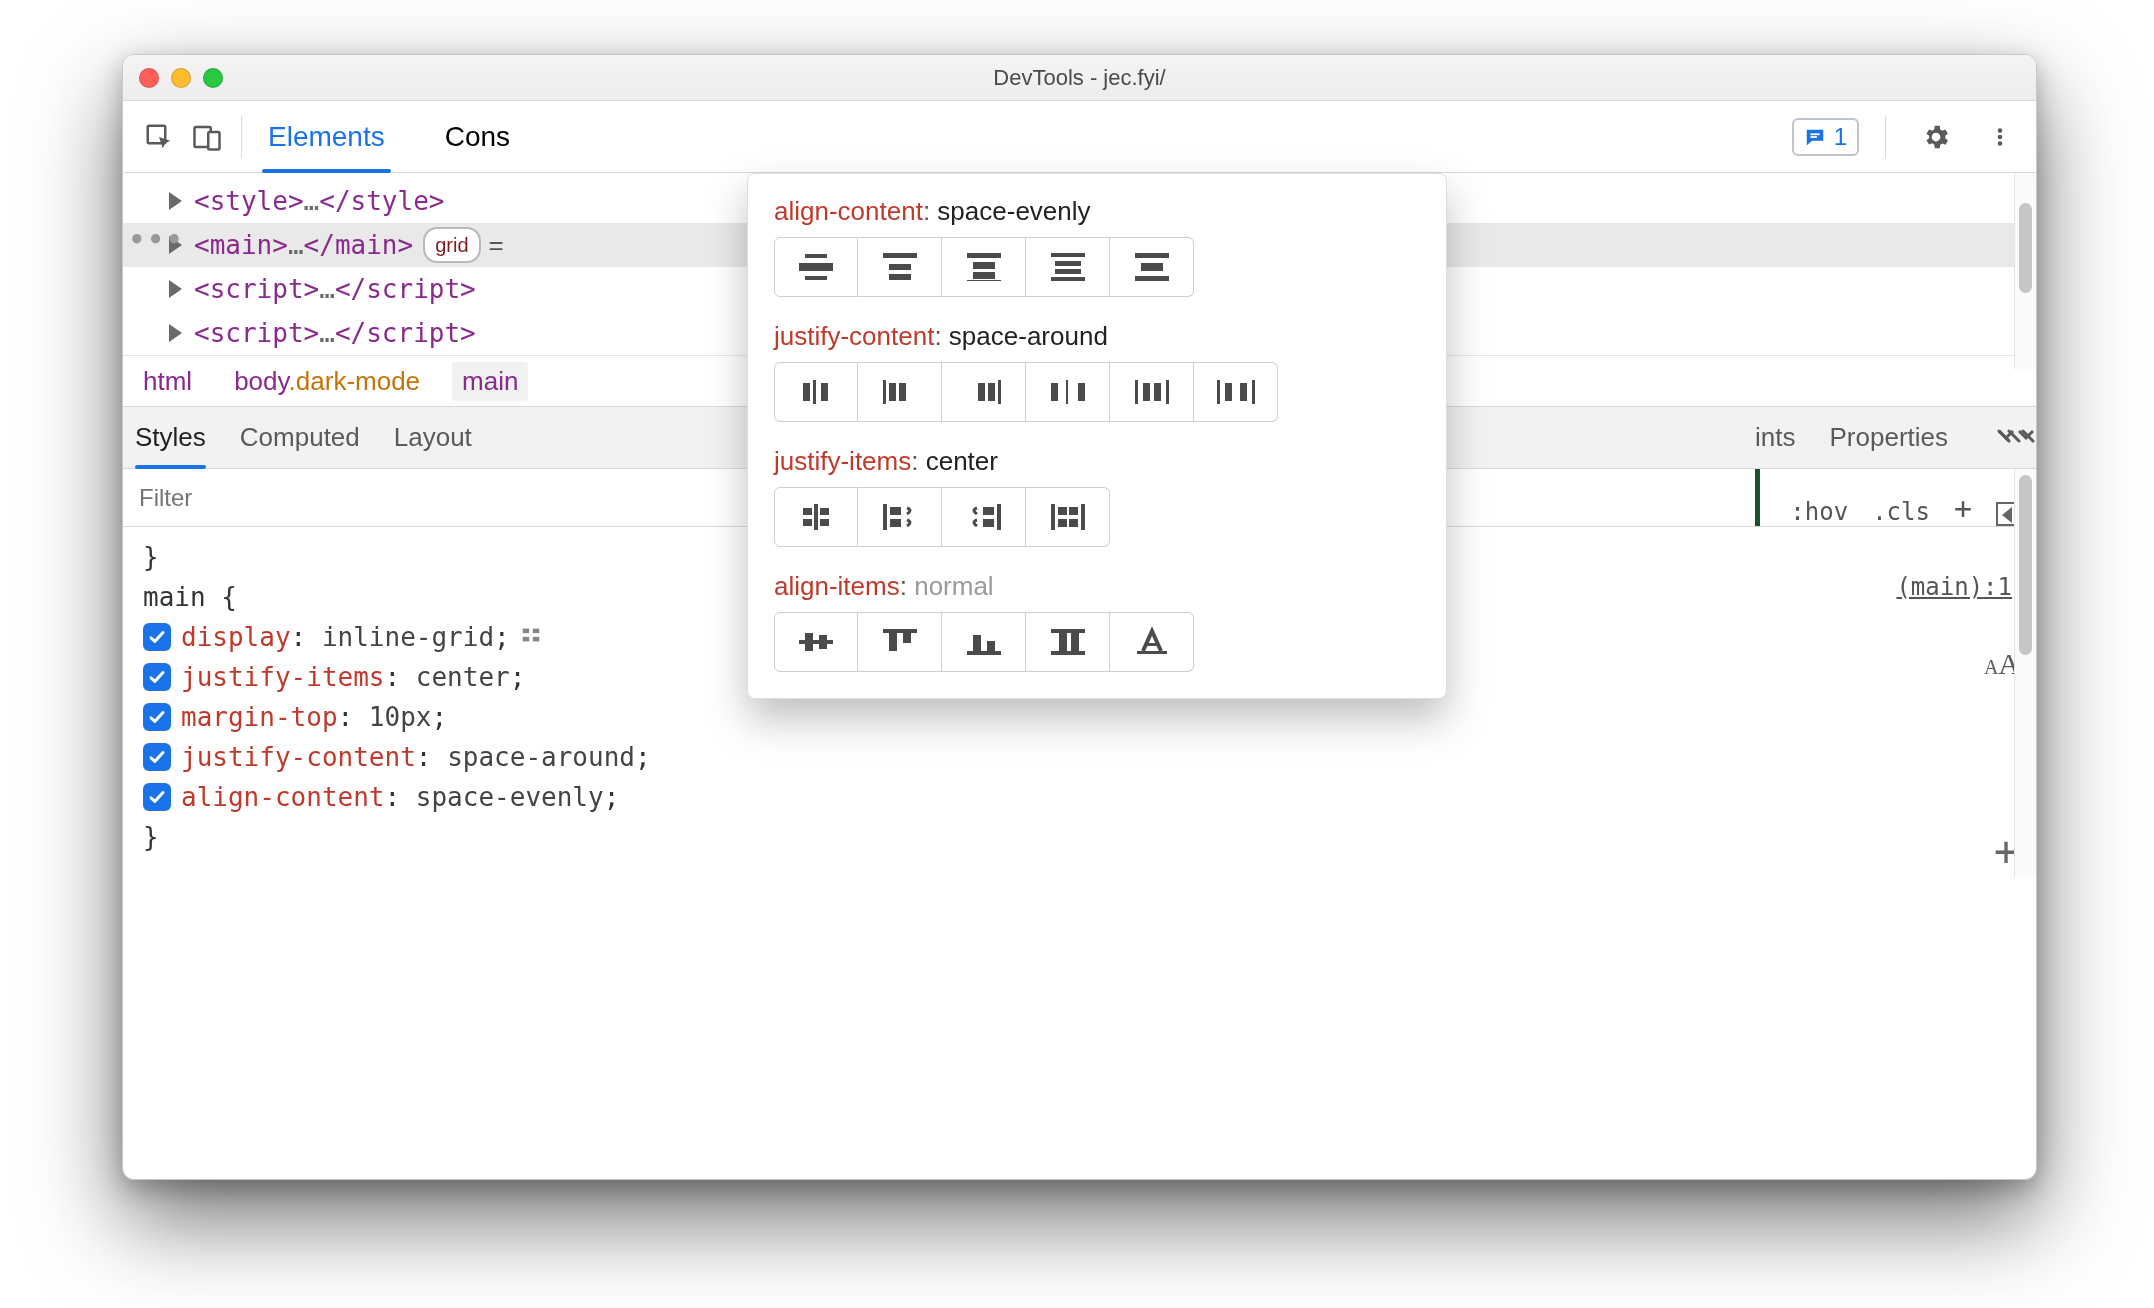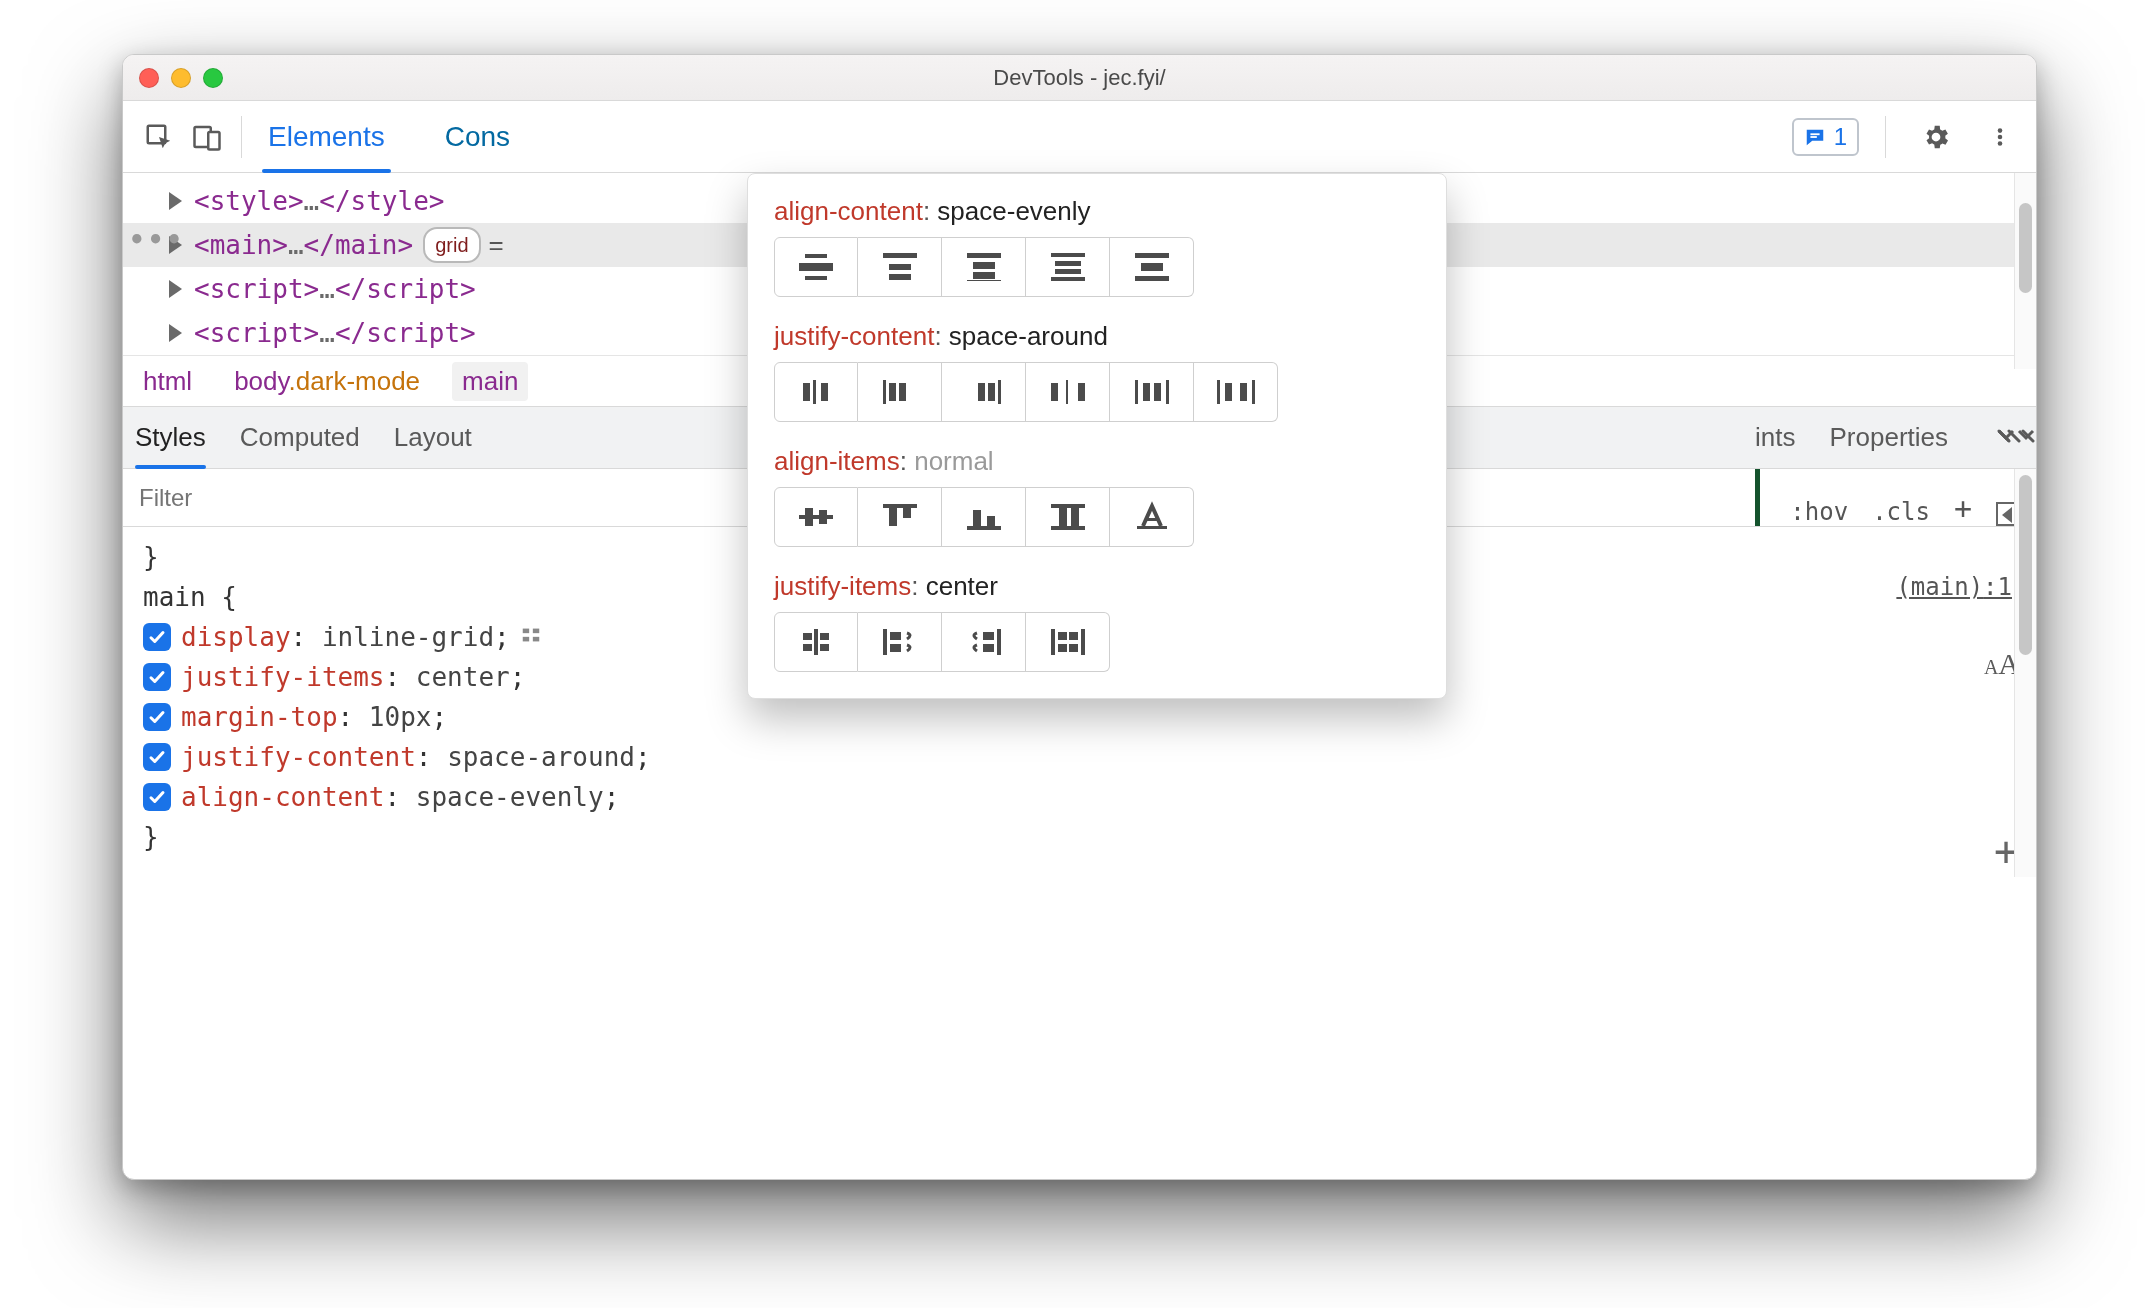--- a/index.html
+++ b/index.html
@@ -34,21 +34,21 @@
     height:72px; border-bottom:1px solid #d9d9d9;
     display:flex; align-items:center; position:relative;
     padding:0 12px;
   }
   .icon-btn{
     display:inline-flex; align-items:center; justify-content:center;
     width:48px; height:48px; color:#5a5a5a; border-radius:6px;
   }
   .divider{width:1px;height:42px;background:#d9d9d9;margin:0 10px}
   .tabs{display:flex;align-items:flex-end;height:100%;margin-left:10px;gap:48px}
-  .tab{position:relative;top:0;font-size:28px;color:#0369a1;padding:0 6px;height:100%;display:flex;align-items:center}
+  .tab{position:relative;top:0;font-size:28px;color:#000000;padding:0 6px;height:100%;display:flex;align-items:center}
   .tab.active{color:#1a73e8}
   .tab.active::after{content:"";position:absolute;left:0;right:0;bottom:-1px;height:4px;background:#1a73e8;border-radius:2px}
   .toolbar-right{margin-left:auto;display:flex;align-items:center;gap:16px}
   .msg-badge{
     display:flex;align-items:center;gap:8px;
     border:2px solid #bfc5cd;border-radius:6px;height:38px;padding:0 10px;color:#1a73e8;font-size:24px;
   }
 
   
   .dom{position:relative;font-family:Menlo,Consolas,monospace;font-size:26px;padding:6px 0 0 0}
@@ -386,61 +386,20 @@
               <svg class="i" width="46" height="34" viewBox="0 0 46 34">
                 <rect x="4" y="5" width="3" height="24" fill="#4b4b4b"></rect>
                 <rect x="39" y="5" width="3" height="24" fill="#4b4b4b"></rect>
                 <rect x="12" y="8" width="7" height="18" fill="#4b4b4b"></rect>
                 <rect x="27" y="8" width="7" height="18" fill="#4b4b4b"></rect>
               </svg>
             </div>
           </div>
         </div>
         <div class="sec">
-          <div class="ttl"><span class="k">align-items</span><span class="c">: </span><span class="v dim">normal</span></div>
-          <div class="opt-row">
-            <div class="opt">
-              <svg class="i" width="46" height="34" viewBox="0 0 46 34">
-                <rect x="6" y="15" width="34" height="4" fill="#4b4b4b"></rect>
-                <rect x="12" y="8" width="8" height="18" fill="#4b4b4b"></rect>
-                <rect x="26" y="10" width="8" height="14" fill="#4b4b4b"></rect>
-              </svg>
-            </div>
-            <div class="opt">
-              <svg class="i" width="46" height="34" viewBox="0 0 46 34">
-                <rect x="6" y="4" width="34" height="4" fill="#4b4b4b"></rect>
-                <rect x="12" y="4" width="8" height="22" fill="#4b4b4b"></rect>
-                <rect x="26" y="4" width="8" height="14" fill="#4b4b4b"></rect>
-              </svg>
-            </div>
-            <div class="opt">
-              <svg class="i" width="46" height="34" viewBox="0 0 46 34">
-                <rect x="6" y="26" width="34" height="4" fill="#4b4b4b"></rect>
-                <rect x="12" y="10" width="8" height="20" fill="#4b4b4b"></rect>
-                <rect x="26" y="16" width="8" height="14" fill="#4b4b4b"></rect>
-              </svg>
-            </div>
-            <div class="opt">
-              <svg class="i" width="46" height="34" viewBox="0 0 46 34">
-                <rect x="6" y="4" width="34" height="4" fill="#4b4b4b"></rect>
-                <rect x="6" y="26" width="34" height="4" fill="#4b4b4b"></rect>
-                <rect x="14" y="4" width="8" height="26" fill="#4b4b4b"></rect>
-                <rect x="26" y="4" width="8" height="26" fill="#4b4b4b"></rect>
-              </svg>
-            </div>
-            <div class="opt">
-              <svg class="i" width="46" height="34" viewBox="0 0 46 34">
-                <rect x="8" y="26" width="30" height="3" fill="#4b4b4b"></rect>
-                <path d="M14 26 L23 6 L32 26" fill="none" stroke="#4b4b4b" stroke-width="4"></path>
-                <rect x="17" y="18" width="12" height="3" fill="#4b4b4b"></rect>
-              </svg>
-            </div>
-          </div>
-        </div>
-        <div class="sec">
           <div class="ttl"><span class="k">justify-items</span><span class="c">: </span><span class="v">center</span></div>
           <div class="opt-row">
             <div class="opt active">
               <svg class="i" width="46" height="34" viewBox="0 0 46 34">
                 <rect x="21" y="4" width="4" height="26" fill="#4b4b4b"></rect>
                 <rect x="10" y="8" width="9" height="7" fill="#4b4b4b"></rect>
                 <rect x="27" y="8" width="9" height="7" fill="#4b4b4b"></rect>
                 <rect x="10" y="19" width="9" height="7" fill="#4b4b4b"></rect>
                 <rect x="27" y="19" width="9" height="7" fill="#4b4b4b"></rect>
               </svg>
@@ -466,16 +425,57 @@
                 <rect x="6" y="4" width="4" height="26" fill="#4b4b4b"></rect>
                 <rect x="36" y="4" width="4" height="26" fill="#4b4b4b"></rect>
                 <rect x="13" y="7" width="9" height="8" fill="#4b4b4b"></rect>
                 <rect x="24" y="7" width="9" height="8" fill="#4b4b4b"></rect>
                 <rect x="13" y="19" width="9" height="8" fill="#4b4b4b"></rect>
                 <rect x="24" y="19" width="9" height="8" fill="#4b4b4b"></rect>
               </svg>
             </div>
           </div>
         </div>
+        <div class="sec">
+          <div class="ttl"><span class="k">align-items</span><span class="c">: </span><span class="v dim">normal</span></div>
+          <div class="opt-row">
+            <div class="opt">
+              <svg class="i" width="46" height="34" viewBox="0 0 46 34">
+                <rect x="6" y="15" width="34" height="4" fill="#4b4b4b"></rect>
+                <rect x="12" y="8" width="8" height="18" fill="#4b4b4b"></rect>
+                <rect x="26" y="10" width="8" height="14" fill="#4b4b4b"></rect>
+              </svg>
+            </div>
+            <div class="opt">
+              <svg class="i" width="46" height="34" viewBox="0 0 46 34">
+                <rect x="6" y="4" width="34" height="4" fill="#4b4b4b"></rect>
+                <rect x="12" y="4" width="8" height="22" fill="#4b4b4b"></rect>
+                <rect x="26" y="4" width="8" height="14" fill="#4b4b4b"></rect>
+              </svg>
+            </div>
+            <div class="opt">
+              <svg class="i" width="46" height="34" viewBox="0 0 46 34">
+                <rect x="6" y="26" width="34" height="4" fill="#4b4b4b"></rect>
+                <rect x="12" y="10" width="8" height="20" fill="#4b4b4b"></rect>
+                <rect x="26" y="16" width="8" height="14" fill="#4b4b4b"></rect>
+              </svg>
+            </div>
+            <div class="opt">
+              <svg class="i" width="46" height="34" viewBox="0 0 46 34">
+                <rect x="6" y="4" width="34" height="4" fill="#4b4b4b"></rect>
+                <rect x="6" y="26" width="34" height="4" fill="#4b4b4b"></rect>
+                <rect x="14" y="4" width="8" height="26" fill="#4b4b4b"></rect>
+                <rect x="26" y="4" width="8" height="26" fill="#4b4b4b"></rect>
+              </svg>
+            </div>
+            <div class="opt">
+              <svg class="i" width="46" height="34" viewBox="0 0 46 34">
+                <rect x="8" y="26" width="30" height="3" fill="#4b4b4b"></rect>
+                <path d="M14 26 L23 6 L32 26" fill="none" stroke="#4b4b4b" stroke-width="4"></path>
+                <rect x="17" y="18" width="12" height="3" fill="#4b4b4b"></rect>
+              </svg>
+            </div>
+          </div>
+        </div>
       </div>
 
   </div>
 </div>
 
 </body></html>

